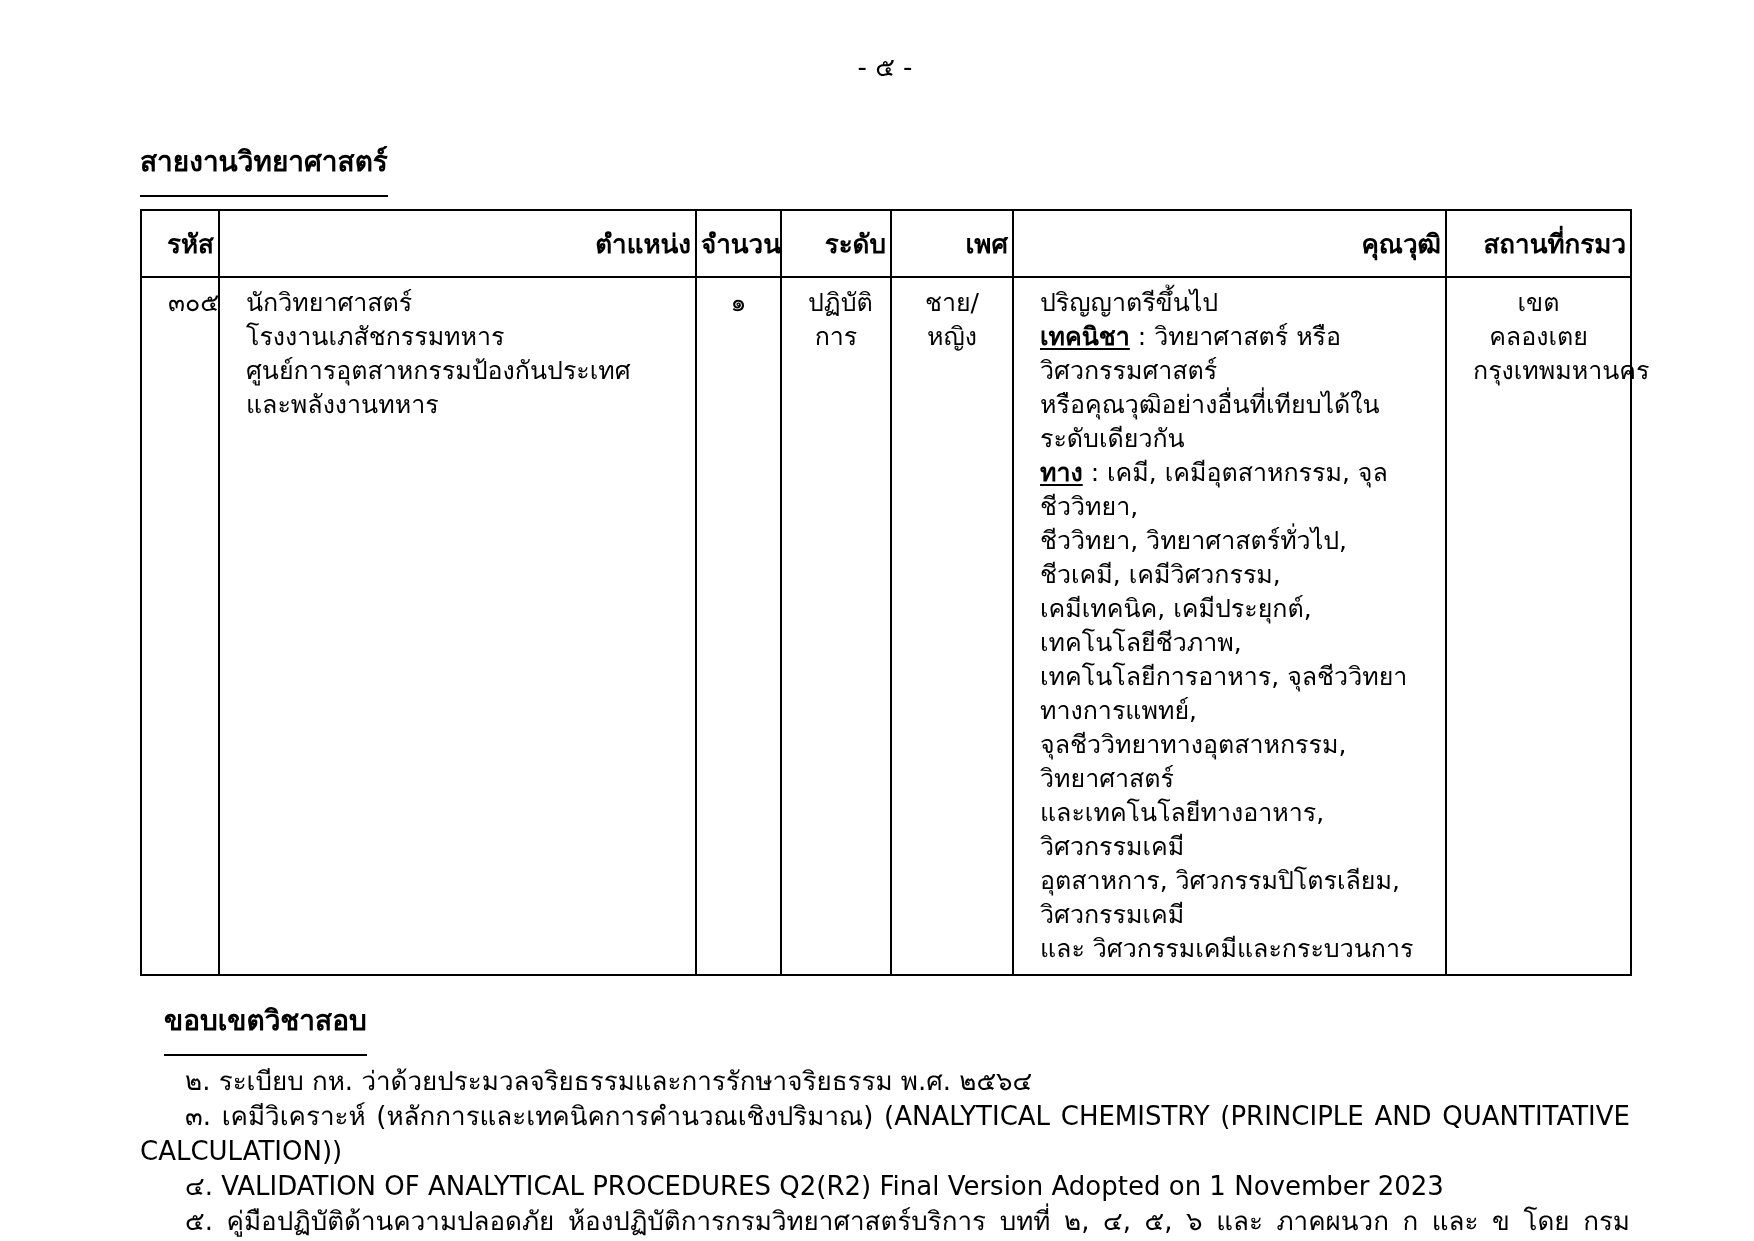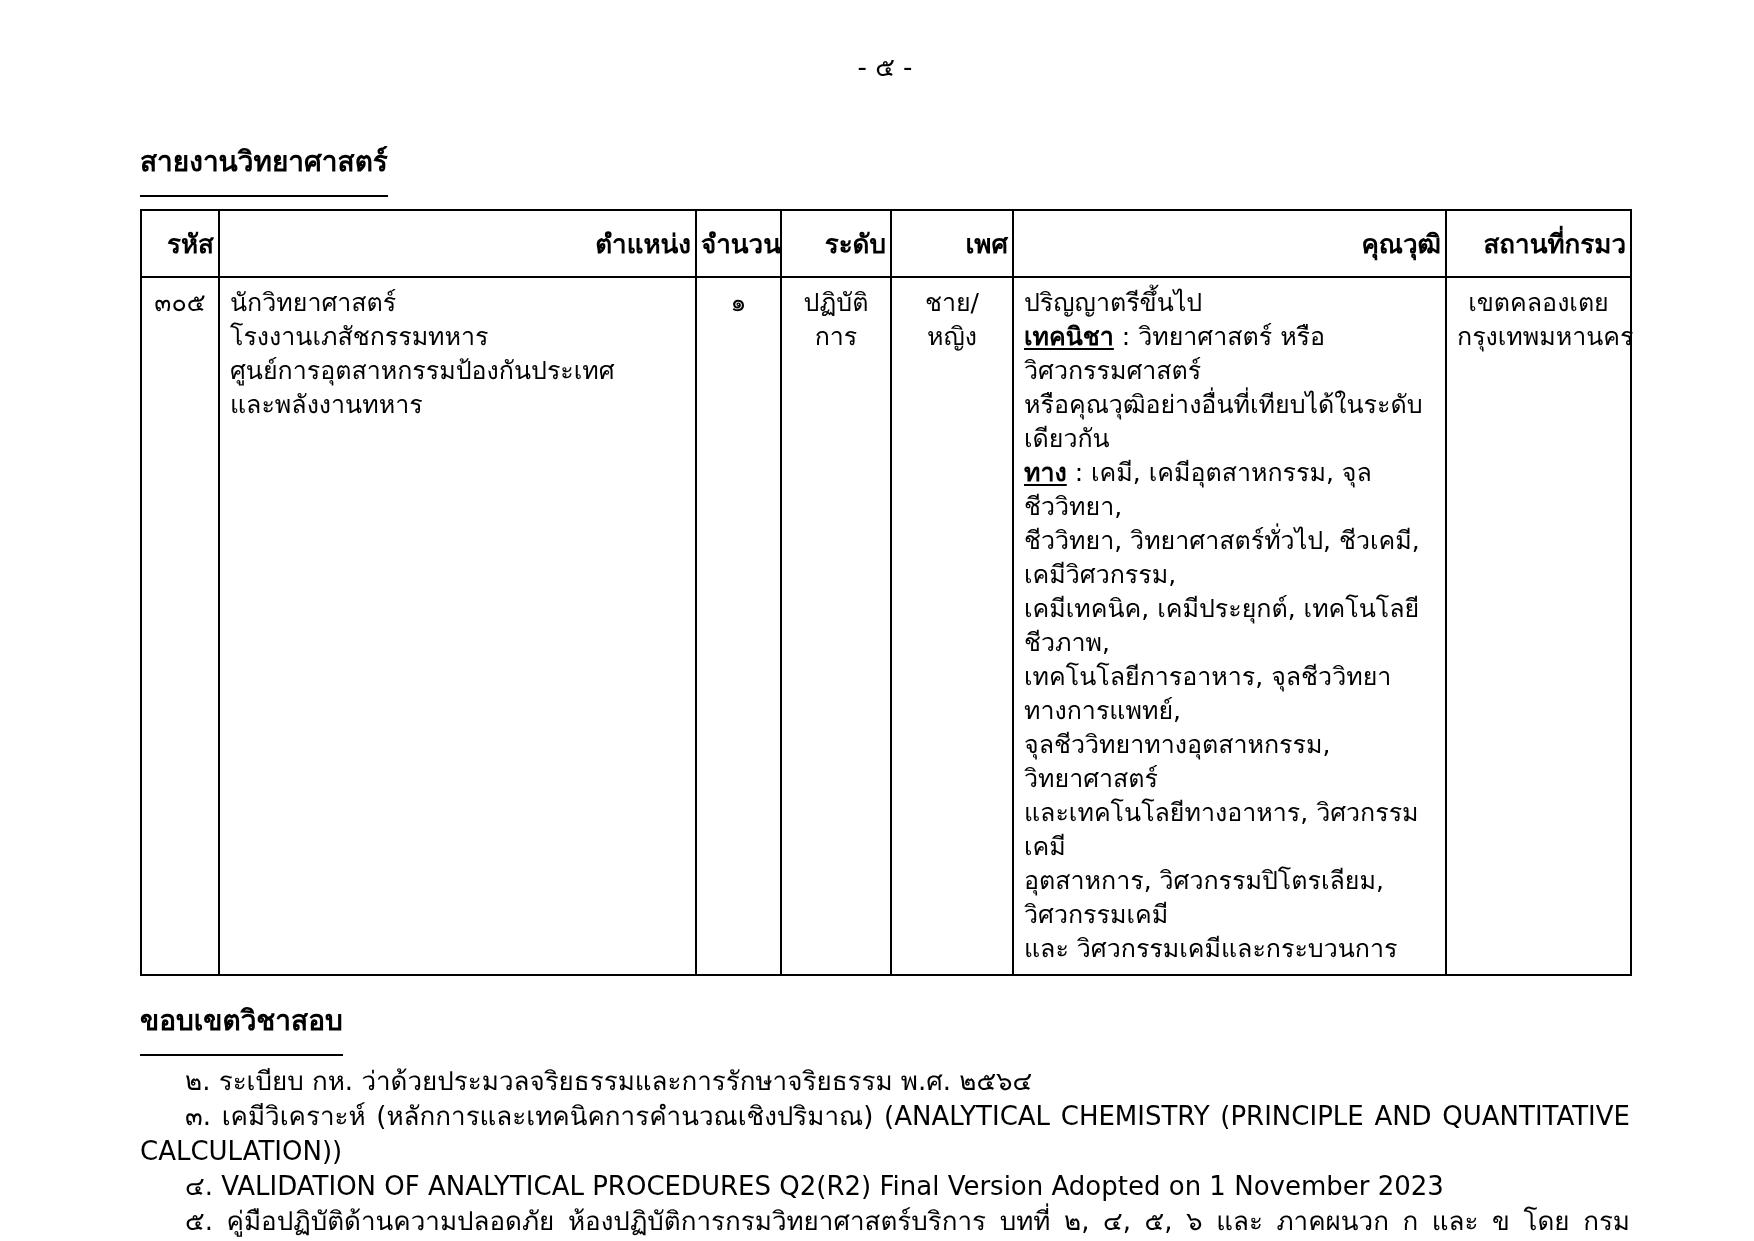--- a/index.html
+++ b/index.html
@@ -42,31 +42,31 @@
     font-weight: bold;
     text-align: right;
     padding: 12px 4px;
     height: 42px;
   }
   table.positions tbody tr { height: 452px; }
   table.positions td {
     vertical-align: top;
     font-size: 25px;
     line-height: 34px;
-    padding: 8px 10px;
+    padding: 8px 26px;
   }
   td.center { text-align: center; }
   .lbl {
     font-weight: bold;
     text-decoration: underline;
     text-underline-offset: 3px;
   }
 
   .section { margin-top: 22px; }
-  .section .heading { margin-bottom: 8px; }
+  .section .heading { margin-bottom: 8px; margin-left: 24px; }
   .scope-item, .duties-para {
     margin: 0;
     font-size: 26px;
     line-height: 35px;
     text-indent: 45px;
     text-align: justify;
   }
 </style>
 </head>
 <body>

